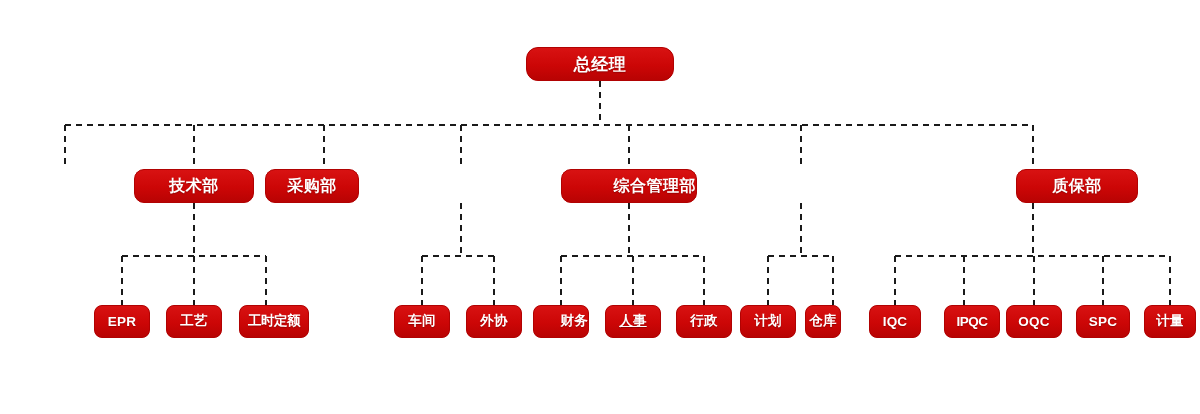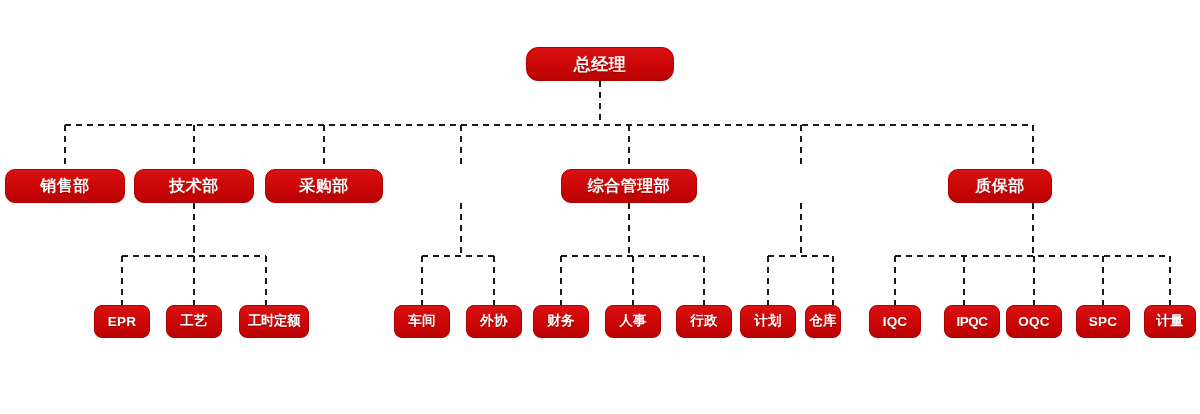--- a/index.html
+++ b/index.html
@@ -98,54 +98,51 @@
       <line x1="895" y1="256" x2="1170" y2="256" stroke="#1a1a1a" stroke-width="1.4" stroke-dasharray="6 5" shape-rendering="crispEdges"></line>
       <line x1="895" y1="256" x2="895" y2="304.5" stroke="#1a1a1a" stroke-width="1.4" stroke-dasharray="6 5" shape-rendering="crispEdges"></line>
       <line x1="964" y1="256" x2="964" y2="304.5" stroke="#1a1a1a" stroke-width="1.4" stroke-dasharray="6 5" shape-rendering="crispEdges"></line>
       <line x1="1034" y1="256" x2="1034" y2="304.5" stroke="#1a1a1a" stroke-width="1.4" stroke-dasharray="6 5" shape-rendering="crispEdges"></line>
       <line x1="1103" y1="256" x2="1103" y2="304.5" stroke="#1a1a1a" stroke-width="1.4" stroke-dasharray="6 5" shape-rendering="crispEdges"></line>
       <line x1="1170" y1="256" x2="1170" y2="304.5" stroke="#1a1a1a" stroke-width="1.4" stroke-dasharray="6 5" shape-rendering="crispEdges"></line>
     </svg>
 <div class="node node-root" style="left: 526px; top: 47px; width: 148px; height: 34px;">
       <span>总经理</span>
     </div>
-    <div class="node node-dept" style="left: 5px; top: 169px; width: 120px; height: 34px;">
-      <span>销售部</span>
-    </div>
     <div class="node node-dept" style="left: 134px; top: 169px; width: 120px; height: 34px;">
       <span>技术部</span>
     </div>
-    <div class="node node-dept" style="left: 265px; top: 169px; width: 118px; height: 34px;">
+    <div class="node node-dept" style="left: 265px; top: 169px; width: 94px; height: 34px;">
       <span>采购部</span>
     </div>
-    <div class="node node-dept" style="left: 561px; top: 169px; width: 136px; height: 34px;">
+    <div class="node node-dept" style="left: 561px; top: 169px; width: 136px; height: 34px; justify-content: flex-end;">
       <span>综合管理部</span>
     </div>
-    <div class="node node-dept" style="left: 948px; top: 169px; width: 104px; height: 34px;">
+    <div class="node node-dept" style="left: 1016px; top: 169px; width: 122px; height: 34px;">
       <span>质保部</span>
     </div>
     <div class="node node-leaf" style="left: 94px; top: 304.5px; width: 56px; height: 33px;">
       <span>EPR</span>
     </div>
     <div class="node node-leaf" style="left: 166px; top: 304.5px; width: 56px; height: 33px;">
       <span>工艺</span>
     </div>
     <div class="node node-leaf tight" style="left: 231px; top: 304.5px; width: 70px; height: 33px;">
       <span>工时定额</span>
     </div>
     <div class="node node-leaf" style="left: 394px; top: 304.5px; width: 56px; height: 33px;">
       <span>车间</span>
     </div>
     <div class="node node-leaf" style="left: 466px; top: 304.5px; width: 56px; height: 33px;">
       <span>外协</span>
     </div>
-    <div class="node node-leaf" style="left: 533px; top: 304.5px; width: 56px; height: 33px;">
+    <div class="node node-leaf" style="left: 533px; top: 304.5px; width: 56px; height: 33px; justify-content: flex-end;">
       <span>财务</span>
     </div>
-    <div class="node node-leaf" style="left: 605px; top: 304.5px; width: 56px; height: 33px;">
+    <div class="node node-leaf" style="left: 605px; top: 304.5px; width: 56px; height: 33px; text-decoration: underline;">
       <span>人事</span>
     </div>
     <div class="node node-leaf" style="left: 676px; top: 304.5px; width: 56px; height: 33px;">
       <span>行政</span>
     </div>
     <div class="node node-leaf" style="left: 740px; top: 304.5px; width: 56px; height: 33px;">
       <span>计划</span>
     </div>
     <div class="node node-leaf" style="left: 805px; top: 304.5px; width: 36px; height: 33px;">
       <span>仓库</span>

